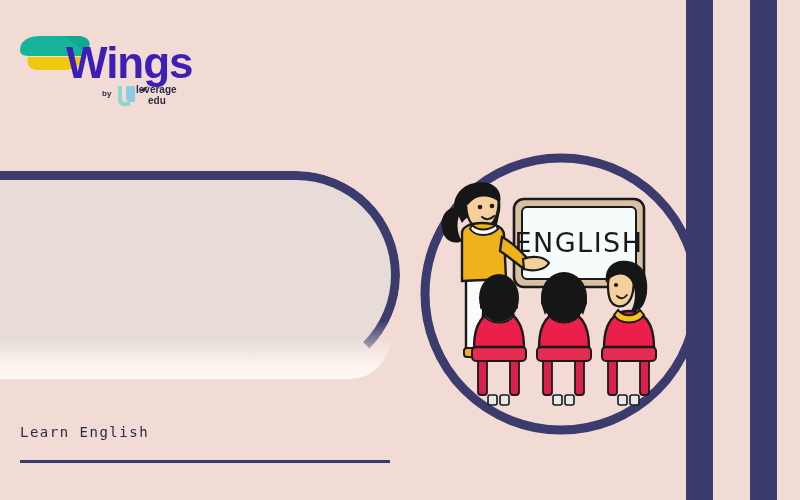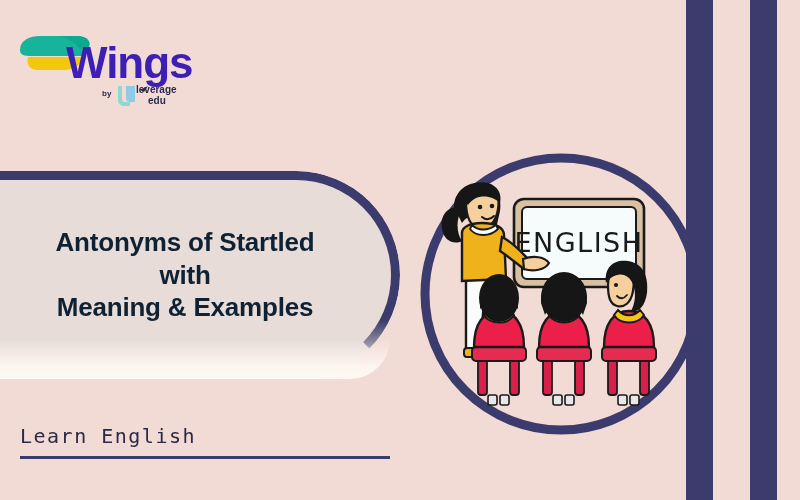--- a/index.html
+++ b/index.html
@@ -111,24 +111,24 @@
   
   .footer {
     position: absolute;
     left: 20px;
     top: 424px;
     width: 370px;
     z-index: 4;
   }
   .footer-label {
     font-family: "DejaVu Sans Mono", "Liberation Mono", monospace;
-    font-size: 20px;
+    font-size: 14px;
     letter-spacing: 1.5px;
     color: #2b2b49;
-    padding-bottom: 8px;
+    padding-bottom: 20px;
   }
   .footer-rule {
     width: 370px;
     height: 3px;
     background: #3b3b6d;
   }
 
   
   .illus {
     position: absolute;
@@ -161,25 +161,20 @@
       </g>
       <text x="122" y="77" font-family="Liberation Sans, sans-serif" font-size="10" font-weight="800" fill="#2b2b49">leverage</text>
       <text x="134" y="88" font-family="Liberation Sans, sans-serif" font-size="10" font-weight="800" fill="#2b2b49">edu</text>
     </svg>
   </div>
 
   <div class="title-pill">
     <div class="title-pill-shape"></div>
     <div class="title-pill-gloss"></div>
     <div class="title-pill-stroke"></div>
-    <div class="title-text">
-      <div class="title-line">Antonyms of Startled</div>
-      <div class="title-line l2">with</div>
-      <div class="title-line">Meaning &amp; Examples</div>
-    </div>
   </div>
 
   <div class="footer">
     <div class="footer-label">Learn English</div>
     <div class="footer-rule"></div>
   </div>
 
   <div class="illus">
     <svg width="286" height="286" viewBox="0 0 286 286" xmlns="http://www.w3.org/2000/svg">
       <circle cx="143" cy="143" r="136" fill="none" stroke="#3b3b6d" stroke-width="9"></circle>

